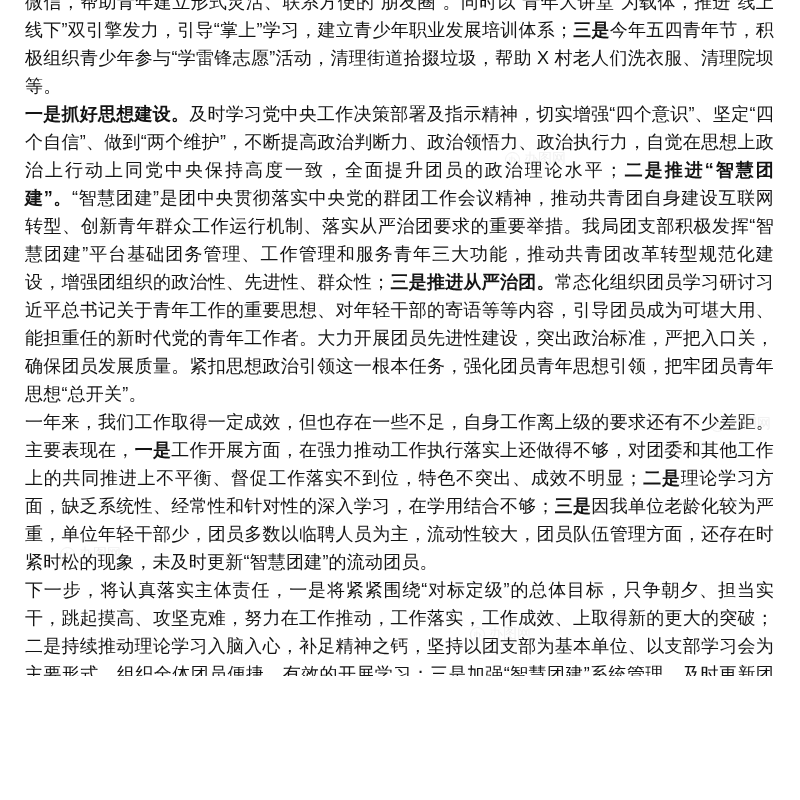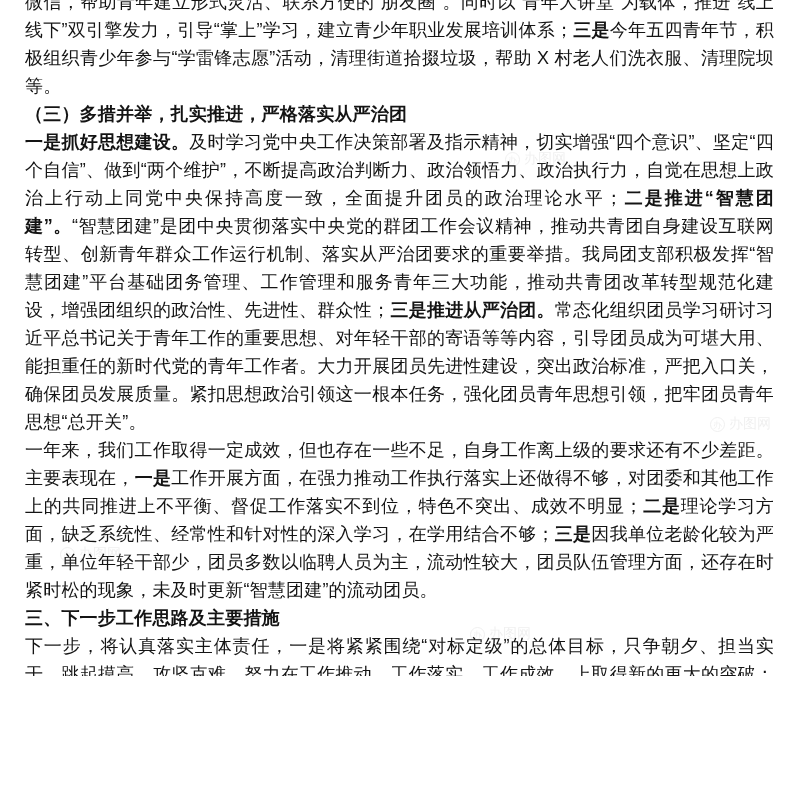--- a/index.html
+++ b/index.html
@@ -47,24 +47,22 @@
     text-align: center;
     flex: 0 0 auto;
   }
 </style>
 </head>
 <body>
 
 <div class="page">
   <div class="content" id="doc-content">
       <div class="para"><span>微信，帮助青年建立形式灵活、联系方便的“朋友圈”。同时以“青年大讲堂”为载体，推进“线上线下”双引擎发力，引导“掌上”学习，建立青少年职业发展培训体系；</span><b>三是</b><span>今年五四青年节，积极组织青少年参与“学雷锋志愿”活动，清理街道拾掇垃圾，帮助 X 村老人们洗衣服、清理院坝等。</span></div>
-      <div class="heading"><b>（三）多措并举，扎实推进，严格落实从严治团</b></div>
       <div class="para"><b>一是抓好思想建设。</b><span>及时学习党中央工作决策部署及指示精神，切实增强“四个意识”、坚定“四个自信”、做到“两个维护”，不断提高政治判断力、政治领悟力、政治执行力，自觉在思想上政治上行动上同党中央保持高度一致，全面提升团员的政治理论水平；</span><b>二是推进“智慧团建”。</b><span>“智慧团建”是团中央贯彻落实中央党的群团工作会议精神，推动共青团自身建设互联网转型、创新青年群众工作运行机制、落实从严治团要求的重要举措。我局团支部积极发挥“智慧团建”平台基础团务管理、工作管理和服务青年三大功能，推动共青团改革转型规范化建设，增强团组织的政治性、先进性、群众性；</span><b>三是推进从严治团。</b><span>常态化组织团员学习研讨习近平总书记关于青年工作的重要思想、对年轻干部的寄语等等内容，引导团员成为可堪大用、能担重任的新时代党的青年工作者。大力开展团员先进性建设，突出政治标准，严把入口关，确保团员发展质量。紧扣思想政治引领这一根本任务，强化团员青年思想引领，把牢团员青年思想“总开关”。</span></div>
       <div class="para"><span>一年来，我们工作取得一定成效，但也存在一些不足，自身工作离上级的要求还有不少差距。主要表现在，</span><b>一是</b><span>工作开展方面，在强力推动工作执行落实上还做得不够，对团委和其他工作上的共同推进上不平衡、督促工作落实不到位，特色不突出、成效不明显；</span><b>二是</b><span>理论学习方面，缺乏系统性、经常性和针对性的深入学习，在学用结合不够；</span><b>三是</b><span>因我单位老龄化较为严重，单位年轻干部少，团员多数以临聘人员为主，流动性较大，团员队伍管理方面，还存在时紧时松的现象，未及时更新“智慧团建”的流动团员。</span></div>
-      <div class="heading"><b>三、下一步工作思路及主要措施</b></div>
       <div class="para"><span>下一步，将认真落实主体责任，一是将紧紧围绕“对标定级”的总体目标，只争朝夕、担当实干，跳起摸高、攻坚克难，努力在工作推动，工作落实，工作成效、上取得新的更大的突破；二是持续推动理论学习入脑入心，补足精神之钙，坚持以团支部为基本单位、以支部学习会为主要形式，组织全体团员便捷、有效的开展学习；三是加强“智慧团建”系统管理，及时更新团员基本信息、基础团务、团员动态管理等，及时更新团组织、团员、团干部基本信息、基</span></div>
     </div>
   <div id="watermark-layer">
       <div class="watermark" style="left: 505px; top: 150px;">
         <span class="wm-logo">办</span>
         <span>办图网</span>
       </div>
       <div class="watermark" style="left: 710px; top: 415px;">
         <span class="wm-logo">办</span>
         <span>办图网</span>

